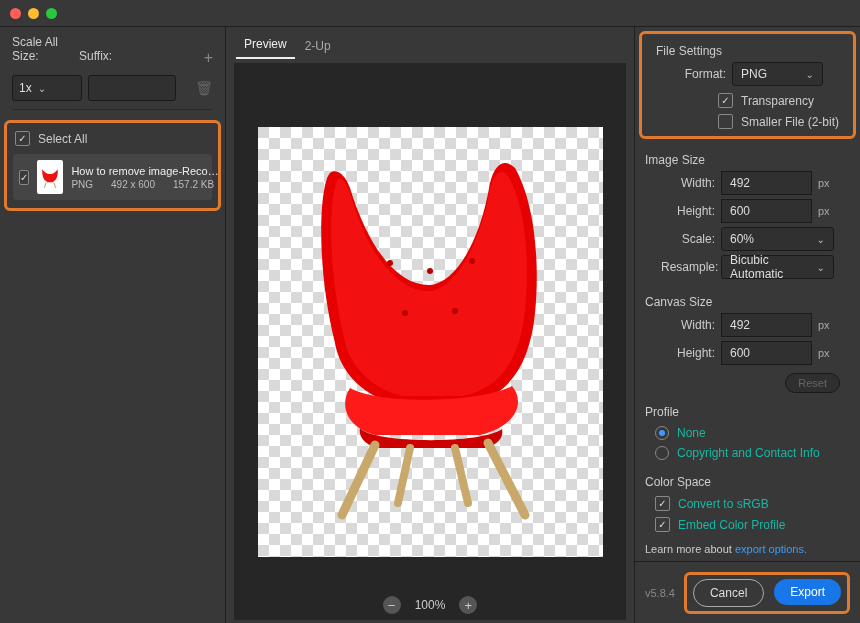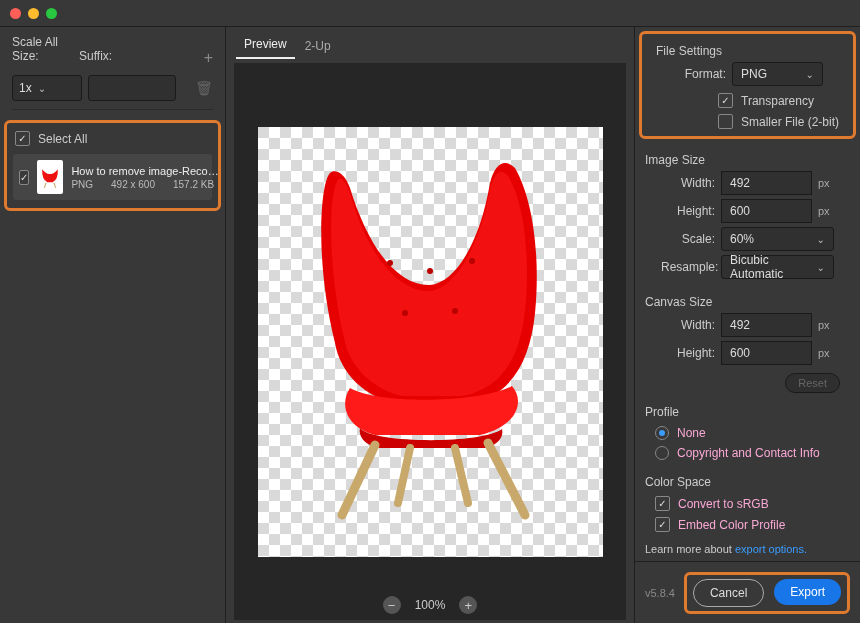--- a/index.html
+++ b/index.html
@@ -44,21 +44,21 @@
   .sec-title{font-size:12px;color:#ccc;margin:6px 0 4px 0}
   .field{display:flex;align-items:center;margin:4px 16px;gap:6px}
   .field-label{width:54px;text-align:right;color:#ccc;font-size:12px}
   .combo{flex:1;height:22px;background:#303030;border:1px solid #1a1a1a;border-radius:3px;display:flex;align-items:center;justify-content:space-between;padding:0 8px;color:#ddd}
   .chev{font-size:10px;color:#bbb}
   .inline-chk{display:flex;align-items:center;gap:8px;padding:3px 0 3px 62px;color:#ccc}
   .numfield{flex:1;height:22px;background:#303030;border:1px solid #1a1a1a;border-radius:0;padding:0 8px;color:#ddd;display:flex;align-items:center}
   .unit{width:16px;color:#aaa;font-size:11px;text-align:left}
   .radio{width:12px;height:12px;border:1px solid #888;border-radius:50%;display:inline-flex;align-items:center;justify-content:center}
   .radio.checked::after{content:"";width:6px;height:6px;border-radius:50%;background:#3b9cff}
-  .radio-row{display:flex;align-items:center;gap:8px;padding:3px 0 3px 10px;color:#f9a8d4}
+  .radio-row{display:flex;align-items:center;gap:8px;padding:3px 0 3px 10px;color:#14b8a6}
   .reset{align-self:flex-end;margin:4px 10px 0 auto;padding:3px 12px;background:#2f2f2f;border:1px solid #1a1a1a;border-radius:10px;color:#666;font-size:11px;display:inline-block}
   .learn{padding:6px 10px;font-size:11px;color:#ccc}
   .learn a{color:#3b9cff;text-decoration:none}
   .footer{border-top:1px solid #1f1f1f;padding:10px;display:flex;align-items:center}
   .version{color:#888;font-size:11px}
   .btns{margin-left:auto;display:flex;gap:10px;border:3px solid #e07a2f;border-radius:6px;padding:4px 6px}
   .btn{height:26px;padding:0 16px;border-radius:14px;display:flex;align-items:center;justify-content:center;font-size:12px;cursor:pointer}
   .btn-cancel{border:1px solid #aaa;color:#ddd;background:transparent}
   .btn-export{background:#1976e8;color:#fff}
   .hl-box{border:3px solid #e07a2f;border-radius:6px;margin:0 4px 4px 4px;padding:4px 14px}

